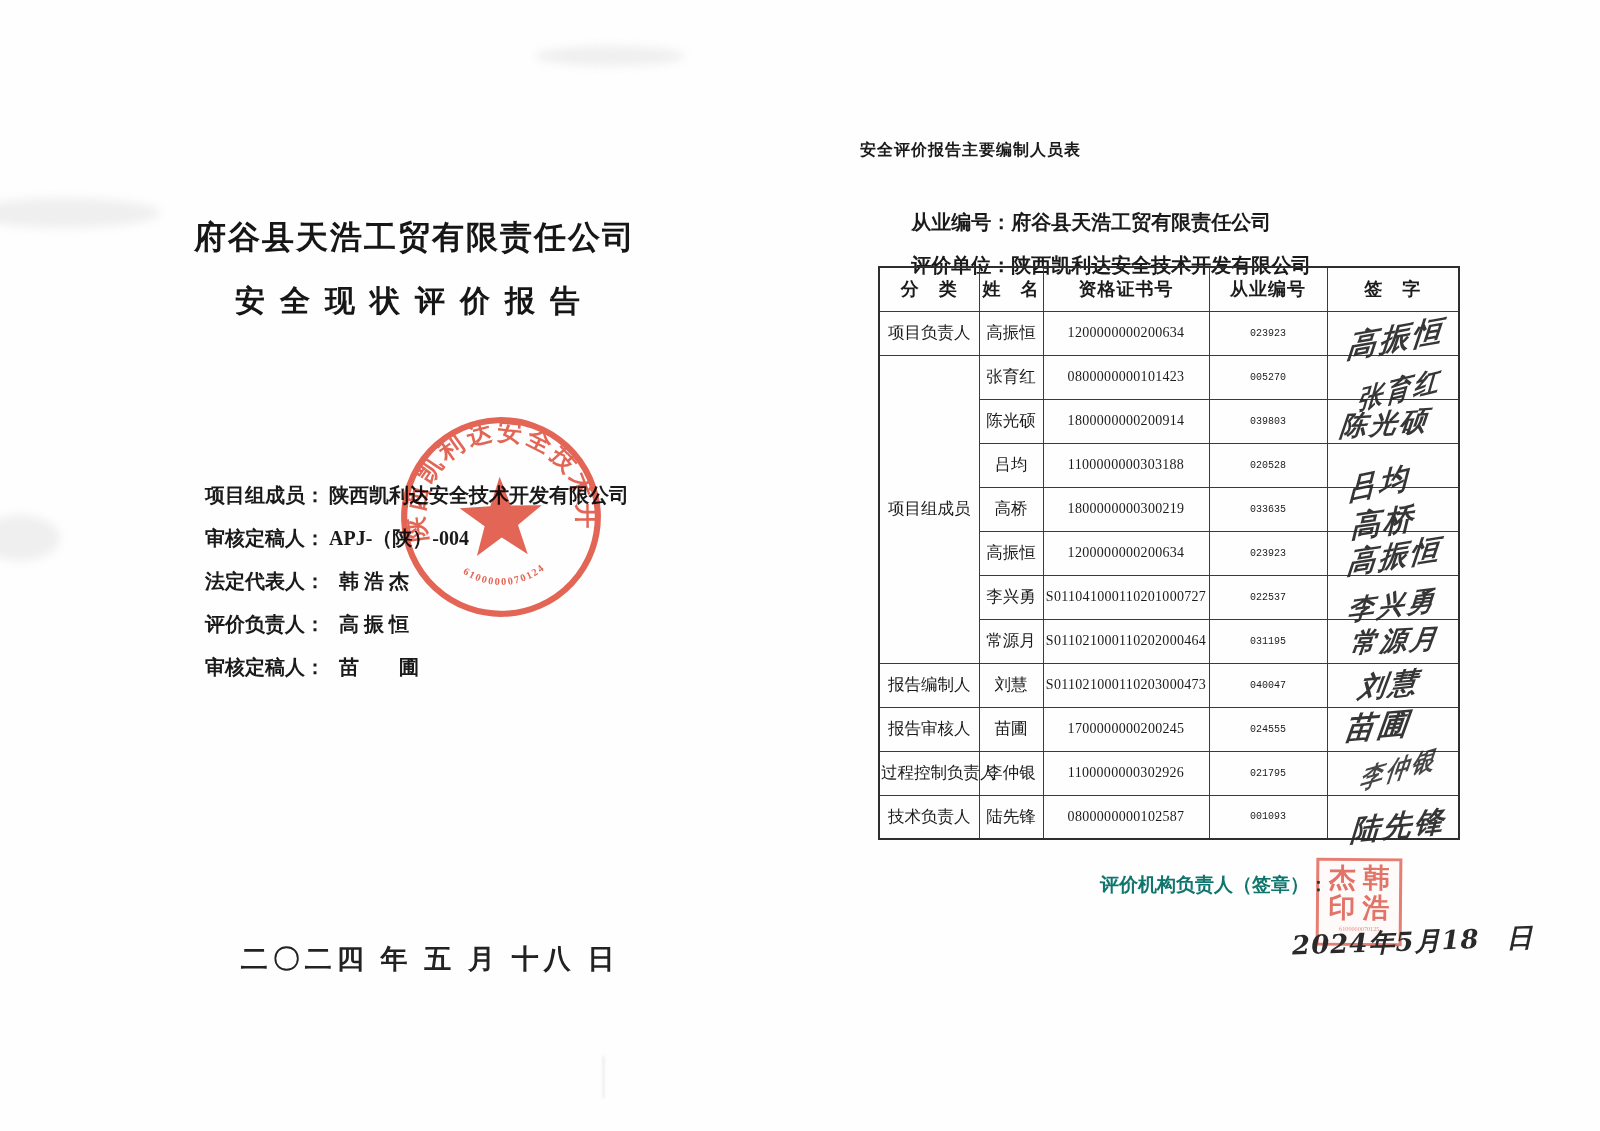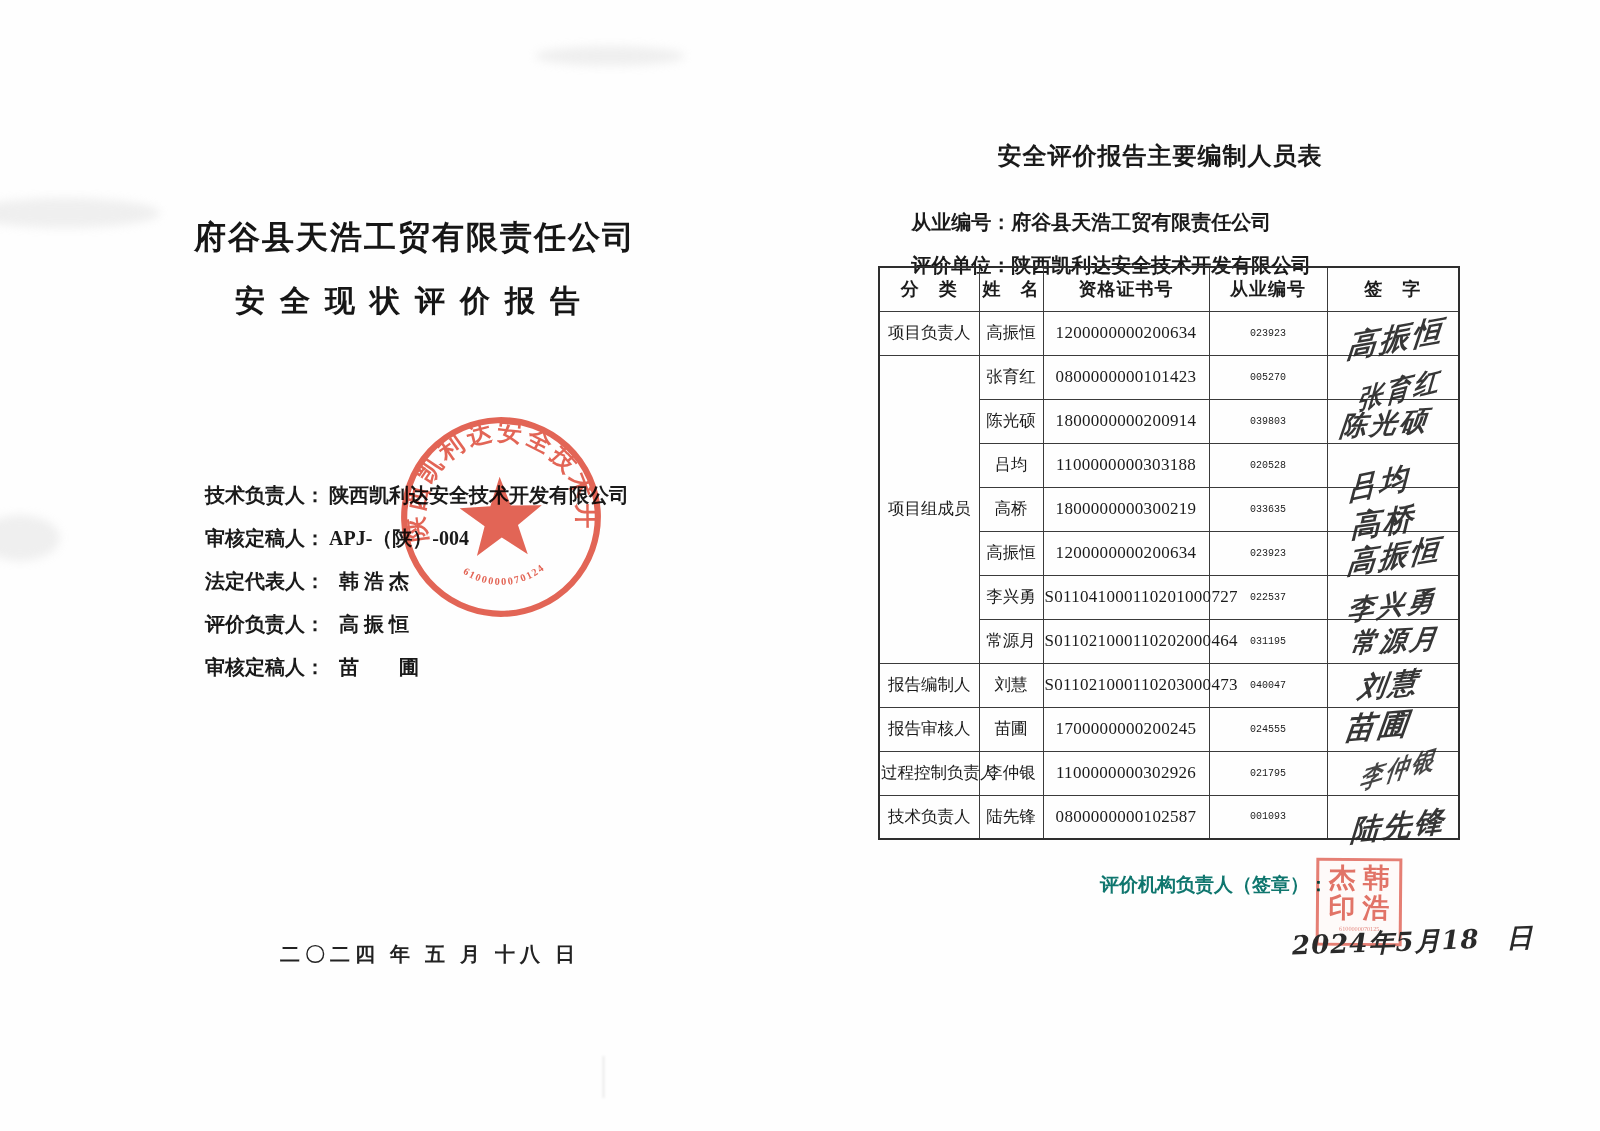--- a/index.html
+++ b/index.html
@@ -26,37 +26,37 @@
   .title2{
     position:absolute;left:115px;top:281px;width:600px;
     text-align:center;font-size:30px;font-weight:bold;letter-spacing:15px;color:#161616;
   }
   .info-block{position:absolute;left:205px;top:482px;}
   .info-row{display:flex;height:43px;align-items:flex-start;}
   .info-label{font-size:20px;font-weight:bold;white-space:pre;color:#1a1a1a;}
   .info-value{font-size:20px;font-weight:bold;white-space:pre;margin-left:4px;color:#1a1a1a;}
   .cover-date{
     position:absolute;left:130px;top:941px;width:600px;text-align:center;
-    font-size:20px;font-weight:bold;letter-spacing:5px;color:#222;
+    font-size:27px;font-weight:bold;letter-spacing:5px;color:#222;
   }
 
   
   .round-stamp{
     position:absolute;left:398px;top:414px;width:206px;height:206px;
     color:#e0503e;opacity:.88;mix-blend-mode:multiply;
     transform:rotate(-2deg);
   }
   .round-stamp svg{width:100%;height:100%;}
   .round-stamp text{font-family:"Liberation Serif","DejaVu Serif",serif;fill:currentColor;font-weight:bold;}
 
   
   .tbl-title{
-    position:absolute;left:860px;top:140px;width:600px;text-align:center;
+    position:absolute;left:860px;top:140px;width:600px;
     font-family:"Liberation Sans","DejaVu Sans",sans-serif;
-    font-size:24px;font-weight:bold;color:#1a1a1a;letter-spacing:1px;
+    font-size:16px;font-weight:bold;color:#1a1a1a;letter-spacing:1px;
   }
   .unit-line{
     position:absolute;left:878px;
     font-family:"Liberation Sans","DejaVu Sans",sans-serif;
     font-size:20px;font-weight:bold;color:#1a1a1a;white-space:pre;
   }
   .unit-line.client{top:186px;}
   .unit-line.evaluator{top:229px;}
 
   table.personnel{
@@ -69,21 +69,21 @@
   table.personnel col.c3{width:166px;}
   table.personnel col.c4{width:118px;}
   table.personnel col.c5{width:132px;}
   table.personnel th,table.personnel td{
     border:1.6px solid #3a3a3a;text-align:center;vertical-align:middle;
     padding:0 1px;overflow:visible;
   }
   table.personnel{border:2px solid #2e2e2e;padding-left:12px;}
   table.personnel tr{height:44px;}
   table.personnel th{font-size:18px;font-weight:bold;letter-spacing:1px;white-space:pre;}
-  td.cert{font-size:17px;letter-spacing:.3px;white-space:nowrap;}
+  td.cert{font-size:14px;letter-spacing:.3px;white-space:nowrap;}
   td.cat{font-size:16.5px;white-space:nowrap;}
   td.name{font-size:16.5px;white-space:nowrap;}
   td.num{font-size:10px;font-family:Liberation Mono, monospace;}
 
   
   td.sigcell{position:relative;}
   .sig{
     display:inline-block;font-family:"DejaVu Serif",serif;font-style:italic;font-weight:bold;
     font-size:27px;color:#262626;letter-spacing:3px;white-space:nowrap;
     transform:rotate(-6deg) skewX(-12deg);opacity:.92;
@@ -141,21 +141,21 @@
   <div class="smudge s2"></div>
   <div class="smudge s3"></div>
   <div class="smudge s4"></div>
 
   <div>
     <div class="title1">府谷县天浩工贸有限责任公司</div>
     <div class="title2">安全现状评价报告</div>
 
     <div class="info-block">
       <div class="info-row">
-        <span class="info-label">技术负责人：</span>
+        <span class="info-label">项目组成员：</span>
         <span class="info-value">陕西凯利达安全技术开发有限公司</span>
       </div>
       <div class="info-row">
         <span class="info-label">审核定稿人：</span>
         <span class="info-value">APJ-（陕）-004</span>
       </div>
       <div class="info-row">
         <span class="info-label">法定代表人：</span>
         <span class="info-value">  韩 浩 杰</span>
       </div>

